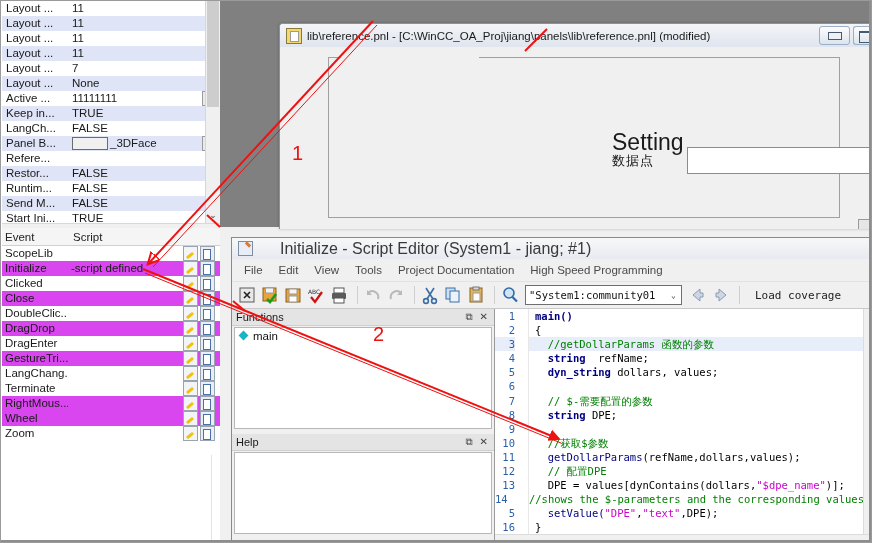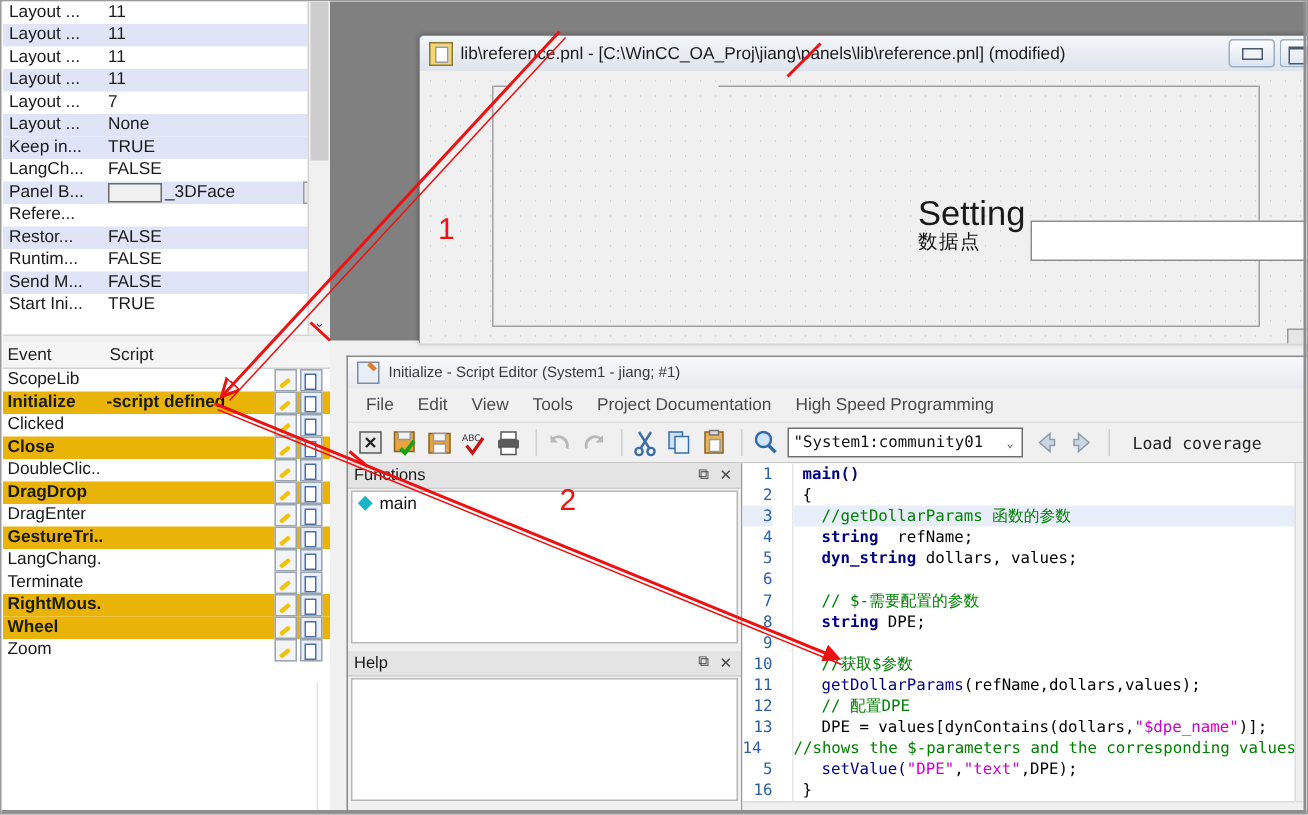--- a/index.html
+++ b/index.html
@@ -42,21 +42,21 @@
   .dock-splitter{position:absolute;left:0;top:222px;width:218px;height:5px;background:#f0f0f0;
                  border-top:1px solid #d8d8d8;border-bottom:1px solid #d8d8d8;}
 
   
   .event-area{position:absolute;left:0;top:227px;width:218px;height:315px;background:#fff;}
   .event-head{height:17px;display:flex;align-items:center;background:#f5f5f5;
               border-bottom:1px solid #d0d0d0;font-size:11.5px;color:#222;}
   .event-head .c1{width:66px;padding-left:3px;}
   .event-head .c2{flex:1;padding-left:2px;}
   .ev-row{height:15px;line-height:15px;display:flex;align-items:center;font-size:11.5px;color:#1a1a1a;}
-  .ev-row.alt{background:#eab308;font-weight:bold;}
+  .ev-row.alt{background:#d946ef;}
   .ev-row .evname{width:63px;padding-left:3px;white-space:nowrap;overflow:hidden;}
   .ev-row .evscript{flex:1;padding-left:3px;white-space:nowrap;overflow:hidden;}
   .ev-row .evicons{width:34px;display:flex;gap:2px;padding-right:3px;}
   .ico-sq{width:13px;height:13px;border:1px solid #9aa3b0;background:#e8eef8;position:relative;}
   .ico-sq.pencil{background:#f2f4f8;}
   .ico-sq.pencil:after{content:"";position:absolute;left:2px;top:7px;width:8px;height:3px;
       background:#f2c20a;transform:rotate(-40deg);border-radius:1px;}
   .ico-sq.edit:after{content:"";position:absolute;left:2px;top:2px;width:6px;height:9px;
       border:1px solid #4a6fa5;background:#fff;}
   .left-vline{position:absolute;left:209px;top:227px;width:1px;height:290px;background:#e3e3e3;}
@@ -101,21 +101,21 @@
 
   
   .se-win{position:absolute;left:230px;top:236px;width:642px;height:307px;background:#f0f0f0;
           border:1px solid #8a8a8a;border-right:none;border-bottom:none;overflow:hidden;}
   .se-title{height:21px;display:flex;align-items:center;padding-left:6px;
             background:linear-gradient(#f7f8fa,#e7eaef);}
   .se-title .seicon{width:13px;height:13px;margin-right:6px;background:#e8eef8;
             border:1px solid #7d8ea4;position:relative;}
   .se-title .seicon:after{content:"";position:absolute;left:6px;top:1px;width:6px;height:3px;
             background:#e07a2f;transform:rotate(45deg);}
-  .se-title span{font-size:10px;color:#3a3a3a;}
+  .se-title span{font-size:16px;color:#3a3a3a;margin-left:21px;}
   .se-menu{height:22px;display:flex;align-items:center;gap:0;padding-left:4px;background:#f0f0f0;}
   .se-menu .mi{font-size:11.5px;color:#4a4a4a;padding:2px 8px;white-space:nowrap;}
   .se-toolbar{height:26px;display:flex;align-items:center;background:#f0f0f0;
               border-top:1px solid #e2e2e2;border-bottom:1px solid #c9c9c9;padding-left:5px;}
   .tbi{width:20px;height:20px;margin-right:3px;position:relative;}
   .tb-sep{width:1px;height:18px;background:#cfcfcf;margin:0 5px;}
   .combo{width:152px;height:18px;border:1px solid #6f6f6f;background:#fff;display:flex;
          align-items:center;padding-left:3px;font-family:"DejaVu Sans Mono", monospace;
          font-size:10.5px;color:#111;margin-left:2px;}
   .combo .cbtxt{flex:1;white-space:nowrap;overflow:hidden;}
@@ -191,20 +191,27 @@
         <div class="pval">11</div>
       </div>
       <div class="prop-row">
         <div class="pname">Layout ...</div>
         <div class="pval">7</div>
       </div>
       <div class="prop-row alt">
         <div class="pname">Layout ...</div>
         <div class="pval">None</div>
       </div>
+      <div class="prop-row">
+        <div class="pname">Active ...</div>
+        <div class="pval">
+          <span>11111111</span>
+        </div>
+        <div class="ellipsis-btn">...</div>
+      </div>
       <div class="prop-row alt">
         <div class="pname">Keep in...</div>
         <div class="pval">TRUE</div>
       </div>
       <div class="prop-row">
         <div class="pname">LangCh...</div>
         <div class="pval">FALSE</div>
       </div>
       <div class="prop-row alt">
         <div class="pname">Panel B...</div>

